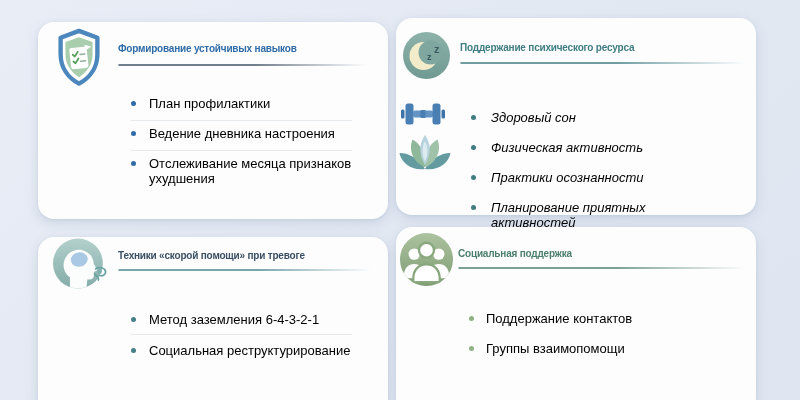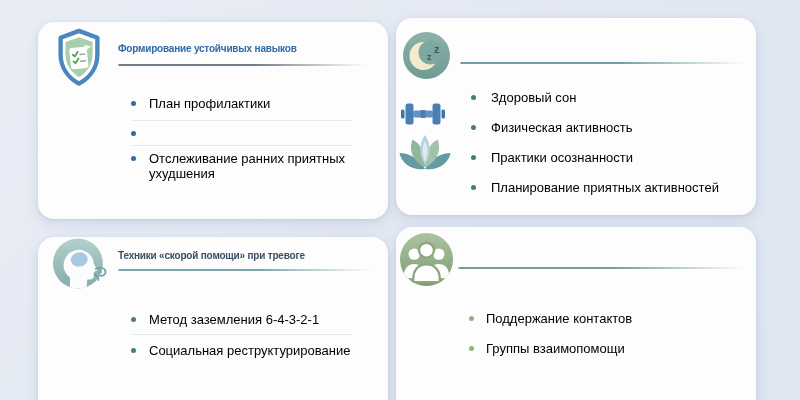--- a/index.html
+++ b/index.html
@@ -48,21 +48,21 @@
   .card2 .rule{left:64px;top:44px;width:285px;}
   .card3 .rule{left:80px;top:32px;width:254px;}
   .card4 .rule{left:62px;top:40px;width:287px;}
 
   .items{
     position:absolute;margin:16px;padding:0;list-style:none;
     display:flex;flex-direction:column;
     color:#000000;font-size:13px;
   }
   .card1 .items{left:77px;top:53px;right:20px;}
-  .card2 .items{left:59px;top:48px;right:14px;}
+  .card2 .items{left:59px;top:68px;right:14px;font-style:italic;}
   .card3 .items{left:77px;top:51px;right:20px;}
   .card4 .items{left:57px;top:60px;right:14px;}
 
   .item{display:flex;align-items:flex-start;padding:7.5px 0;}
   .card1 .item{padding:5px 0 9px;}
   .card1 .item.two-line{padding:4px 0 7px;}
   .card1 .item:not(:last-child),
   .card3 .item:not(:last-child){border-bottom:1px solid rgba(96,118,138,.14);}
   .dot{
     width:5px;height:5px;border-radius:50%;
@@ -96,24 +96,25 @@
     </div>
     <h2 class="title" style="color: rgb(47, 107, 167);">Формирование устойчивых навыков</h2>
     <div class="rule" style="background-color: rgb(78, 94, 110);"></div>
     <ul class="items">
       <li class="item">
         <span class="dot" style="background-color: rgb(47, 107, 167);"></span>
         <span class="txt"><span class="ln">План профилактики</span></span>
       </li>
       <li class="item">
         <span class="dot" style="background-color: rgb(47, 107, 167);"></span>
+        <span class="txt"><span class="ln">Ведение дневника настроения</span></span>
       </li>
       <li class="item">
         <span class="dot" style="background-color: rgb(47, 107, 167);"></span>
-        <span class="txt"><span class="ln">Отслеживание ранних приятных ухудшения</span></span>
+        <span class="txt"><span class="ln">Отслеживание месяца признаков ухудшения</span></span>
       </li>
     </ul>
   </section>
 
   <section class="card card2">
     <div class="icon-wrap main-icon">
       <svg width="47" height="47" viewBox="0 0 47 47">
         <defs>
           <linearGradient id="gmoon" x1="0" y1="0" x2="0" y2="1">
             <stop offset="0" stop-color="#8db2a9"></stop>
@@ -140,20 +141,21 @@
     <div class="icon-wrap lotus-pos">
       <svg width="52" height="38" viewBox="0 0 52 38">
         <path d="M26 35 C13 37 2 29 0.5 19 C10 19 21 25 26 35 Z" fill="#649ba0"></path>
         <path d="M26 35 C39 37 50 29 51.5 19 C42 19 31 25 26 35 Z" fill="#649ba0"></path>
         <path d="M26 33 C15 29 9 17 13.5 5.5 C22 10 26.5 20 26 33 Z" fill="#8fb79a"></path>
         <path d="M26 33 C37 29 43 17 38.5 5.5 C30 10 25.5 20 26 33 Z" fill="#9fc2a8"></path>
         <path d="M26 1 C31.5 9 33 19 26 31 C19 19 20.5 9 26 1 Z" fill="#b5d2de"></path>
         <path d="M26 7 C29 12.5 29.5 20 26 27.5 C22.5 20 23 12.5 26 7 Z" fill="#dcebee"></path>
       </svg>
     </div>
+    <h2 class="title" style="color: rgb(63, 125, 130);">Поддержание психического ресурса</h2>
     <div class="rule" style="background-color: rgb(76, 134, 139);"></div>
     <ul class="items">
       <li class="item">
         <span class="dot" style="background-color: rgb(63, 125, 130);"></span>
         <span class="txt"><span class="ln">Здоровый сон</span></span>
       </li>
       <li class="item">
         <span class="dot" style="background-color: rgb(63, 125, 130);"></span>
         <span class="txt"><span class="ln">Физическая активность</span></span>
       </li>
@@ -220,20 +222,21 @@
         <g clip-path="url(#cpppl)">
           <circle cx="14.5" cy="21.5" r="5.8" fill="#ffffff"></circle>
           <circle cx="39.5" cy="21.5" r="5.8" fill="#ffffff"></circle>
           <path d="M4 46 v-3 c0-7 4.5-11.5 10.5-11.5 c6 0 10.5 4.5 10.5 11.5 v3 Z" fill="#ffffff"></path>
           <path d="M29 46 v-3 c0-7 4.5-11.5 10.5-11.5 c6 0 10.5 4.5 10.5 11.5 v3 Z" fill="#ffffff"></path>
           <circle cx="27" cy="17.5" r="7.6" fill="#ffffff" stroke="#8aa87e" stroke-width="2.4"></circle>
           <path d="M13.5 50 v-3.5 c0-9 5.5-14.5 13.5-14.5 s13.5 5.5 13.5 14.5 V50 Z" fill="#ffffff" stroke="#8aa87e" stroke-width="2.4"></path>
         </g>
       </svg>
     </div>
+    <h2 class="title" style="color: rgb(77, 127, 110);">Социальная поддержка</h2>
     <div class="rule" style="background-color: rgb(91, 138, 119);"></div>
     <ul class="items">
       <li class="item">
         <span class="dot" style="background-color: rgb(143, 178, 131);"></span>
         <span class="txt"><span class="ln">Поддержание контактов</span></span>
       </li>
       <li class="item">
         <span class="dot" style="background-color: rgb(143, 178, 131);"></span>
         <span class="txt"><span class="ln">Группы взаимопомощи</span></span>
       </li>

